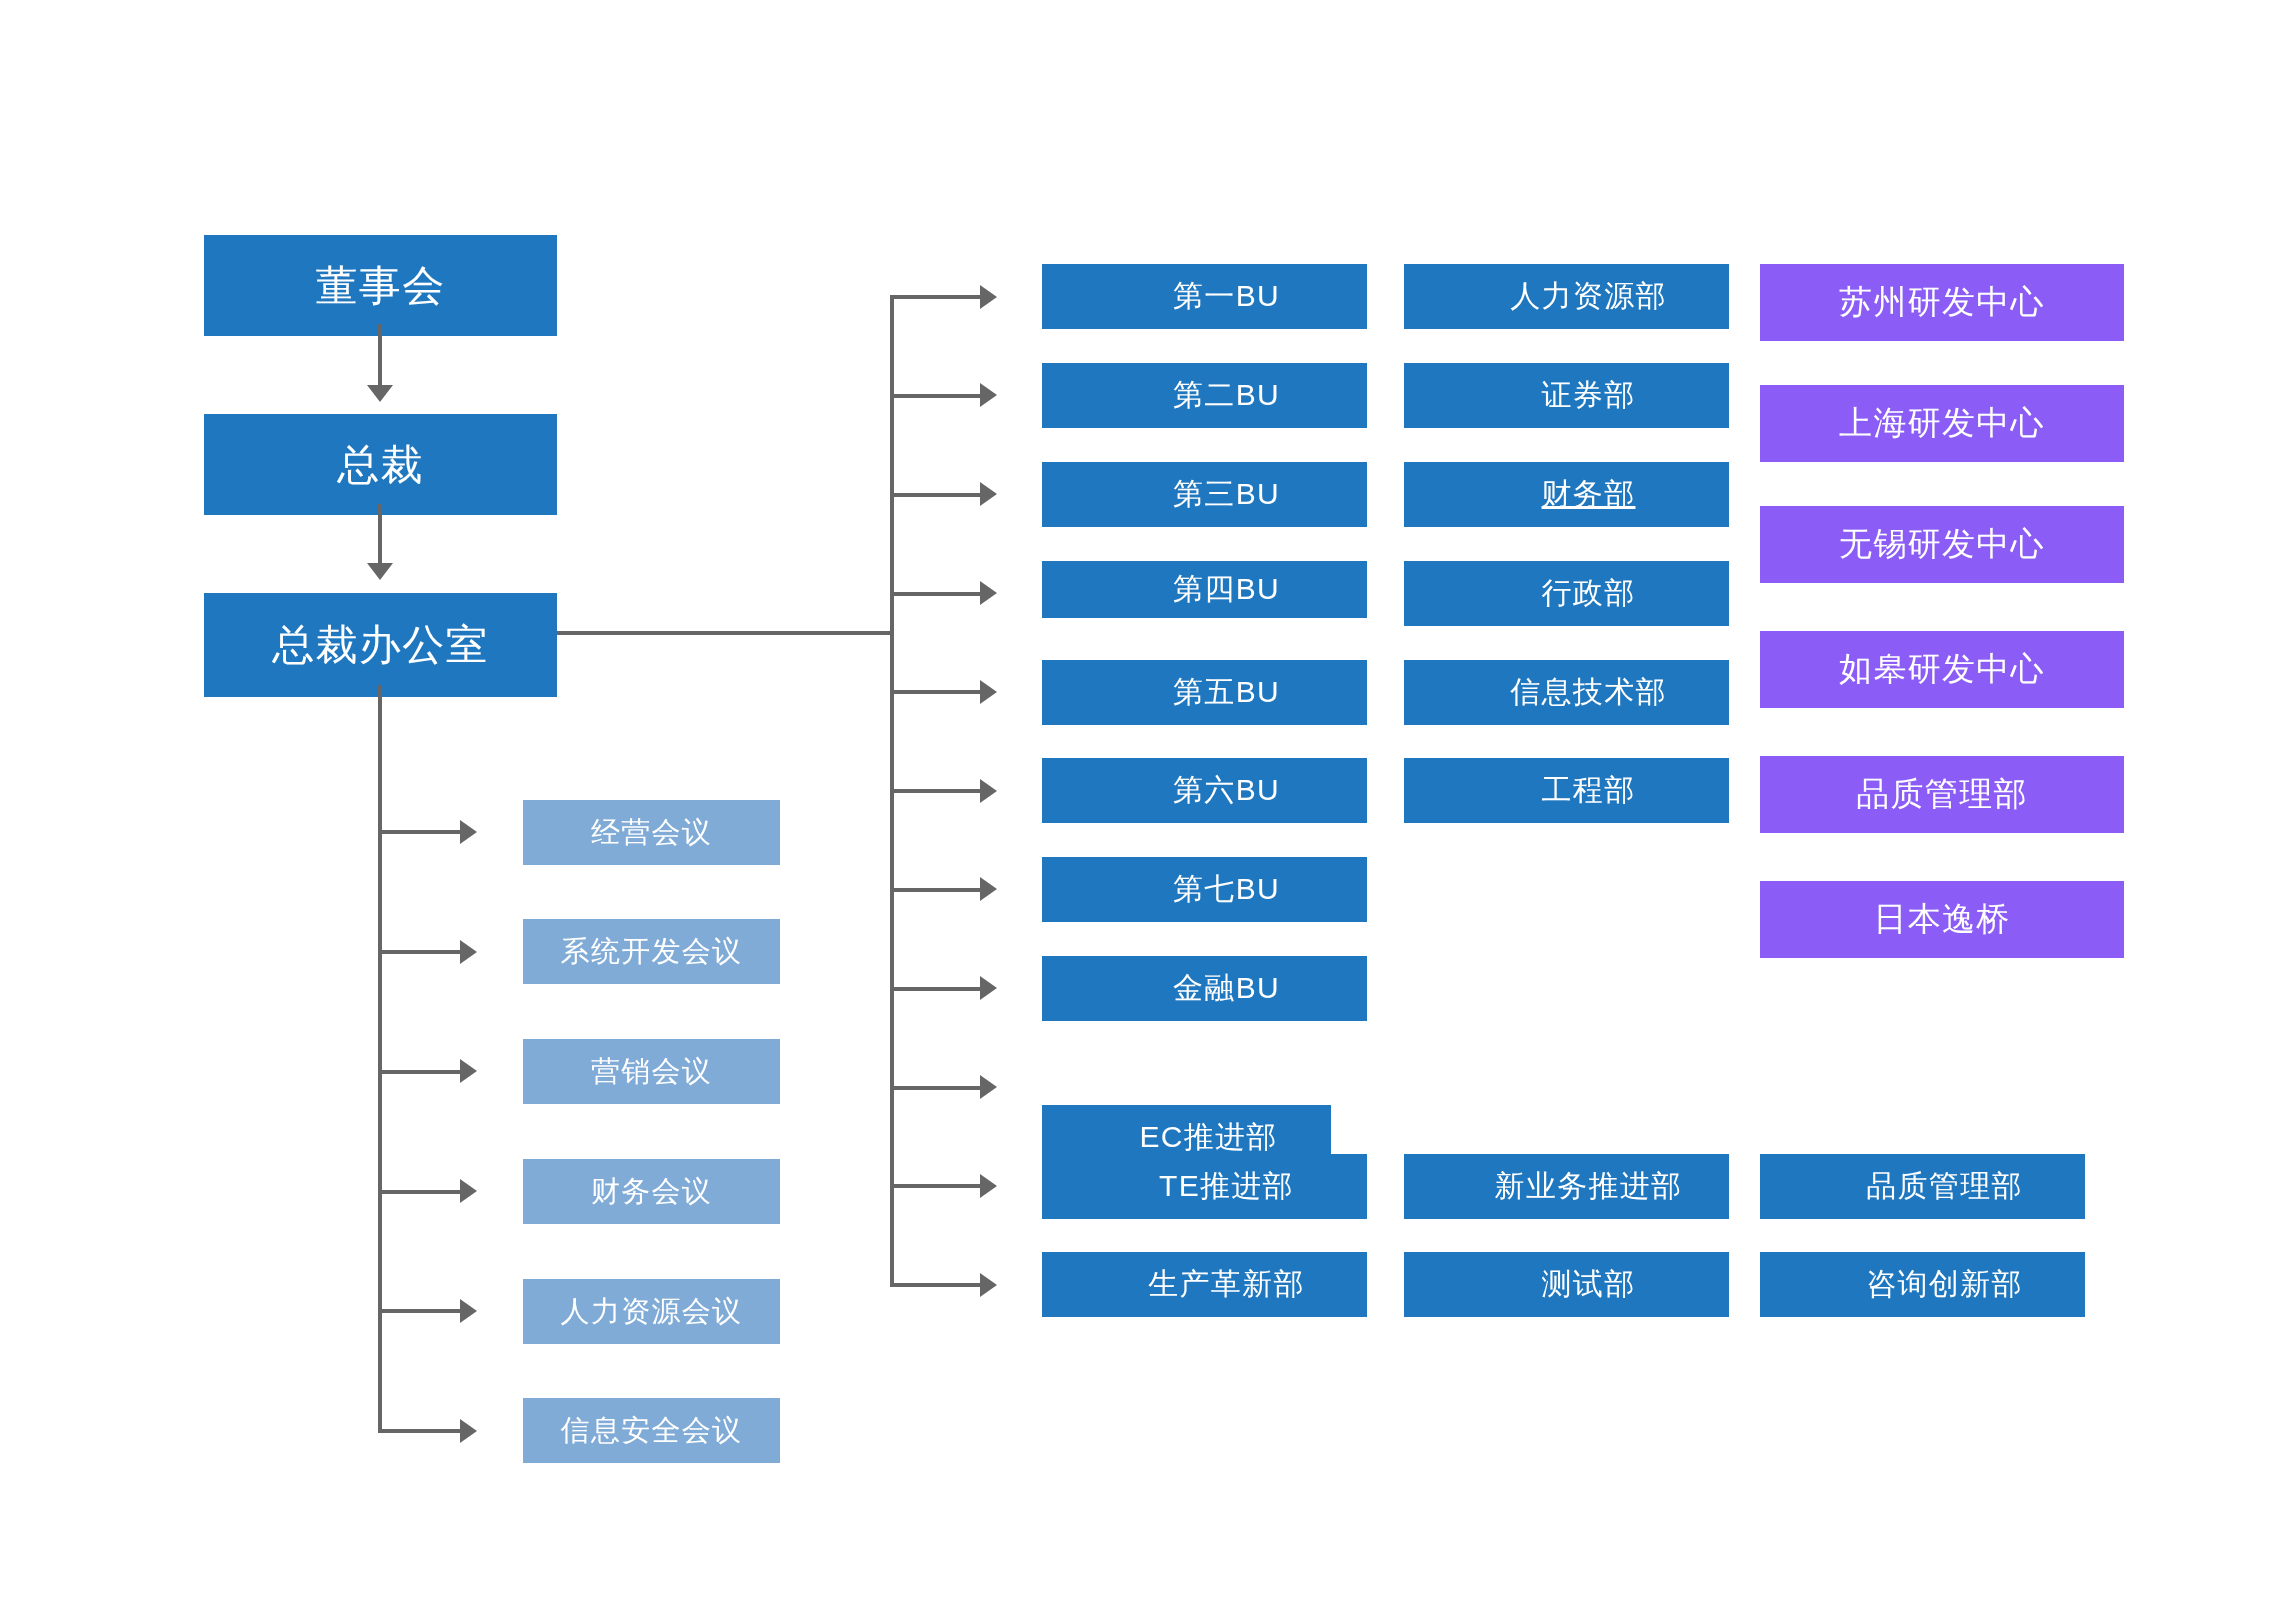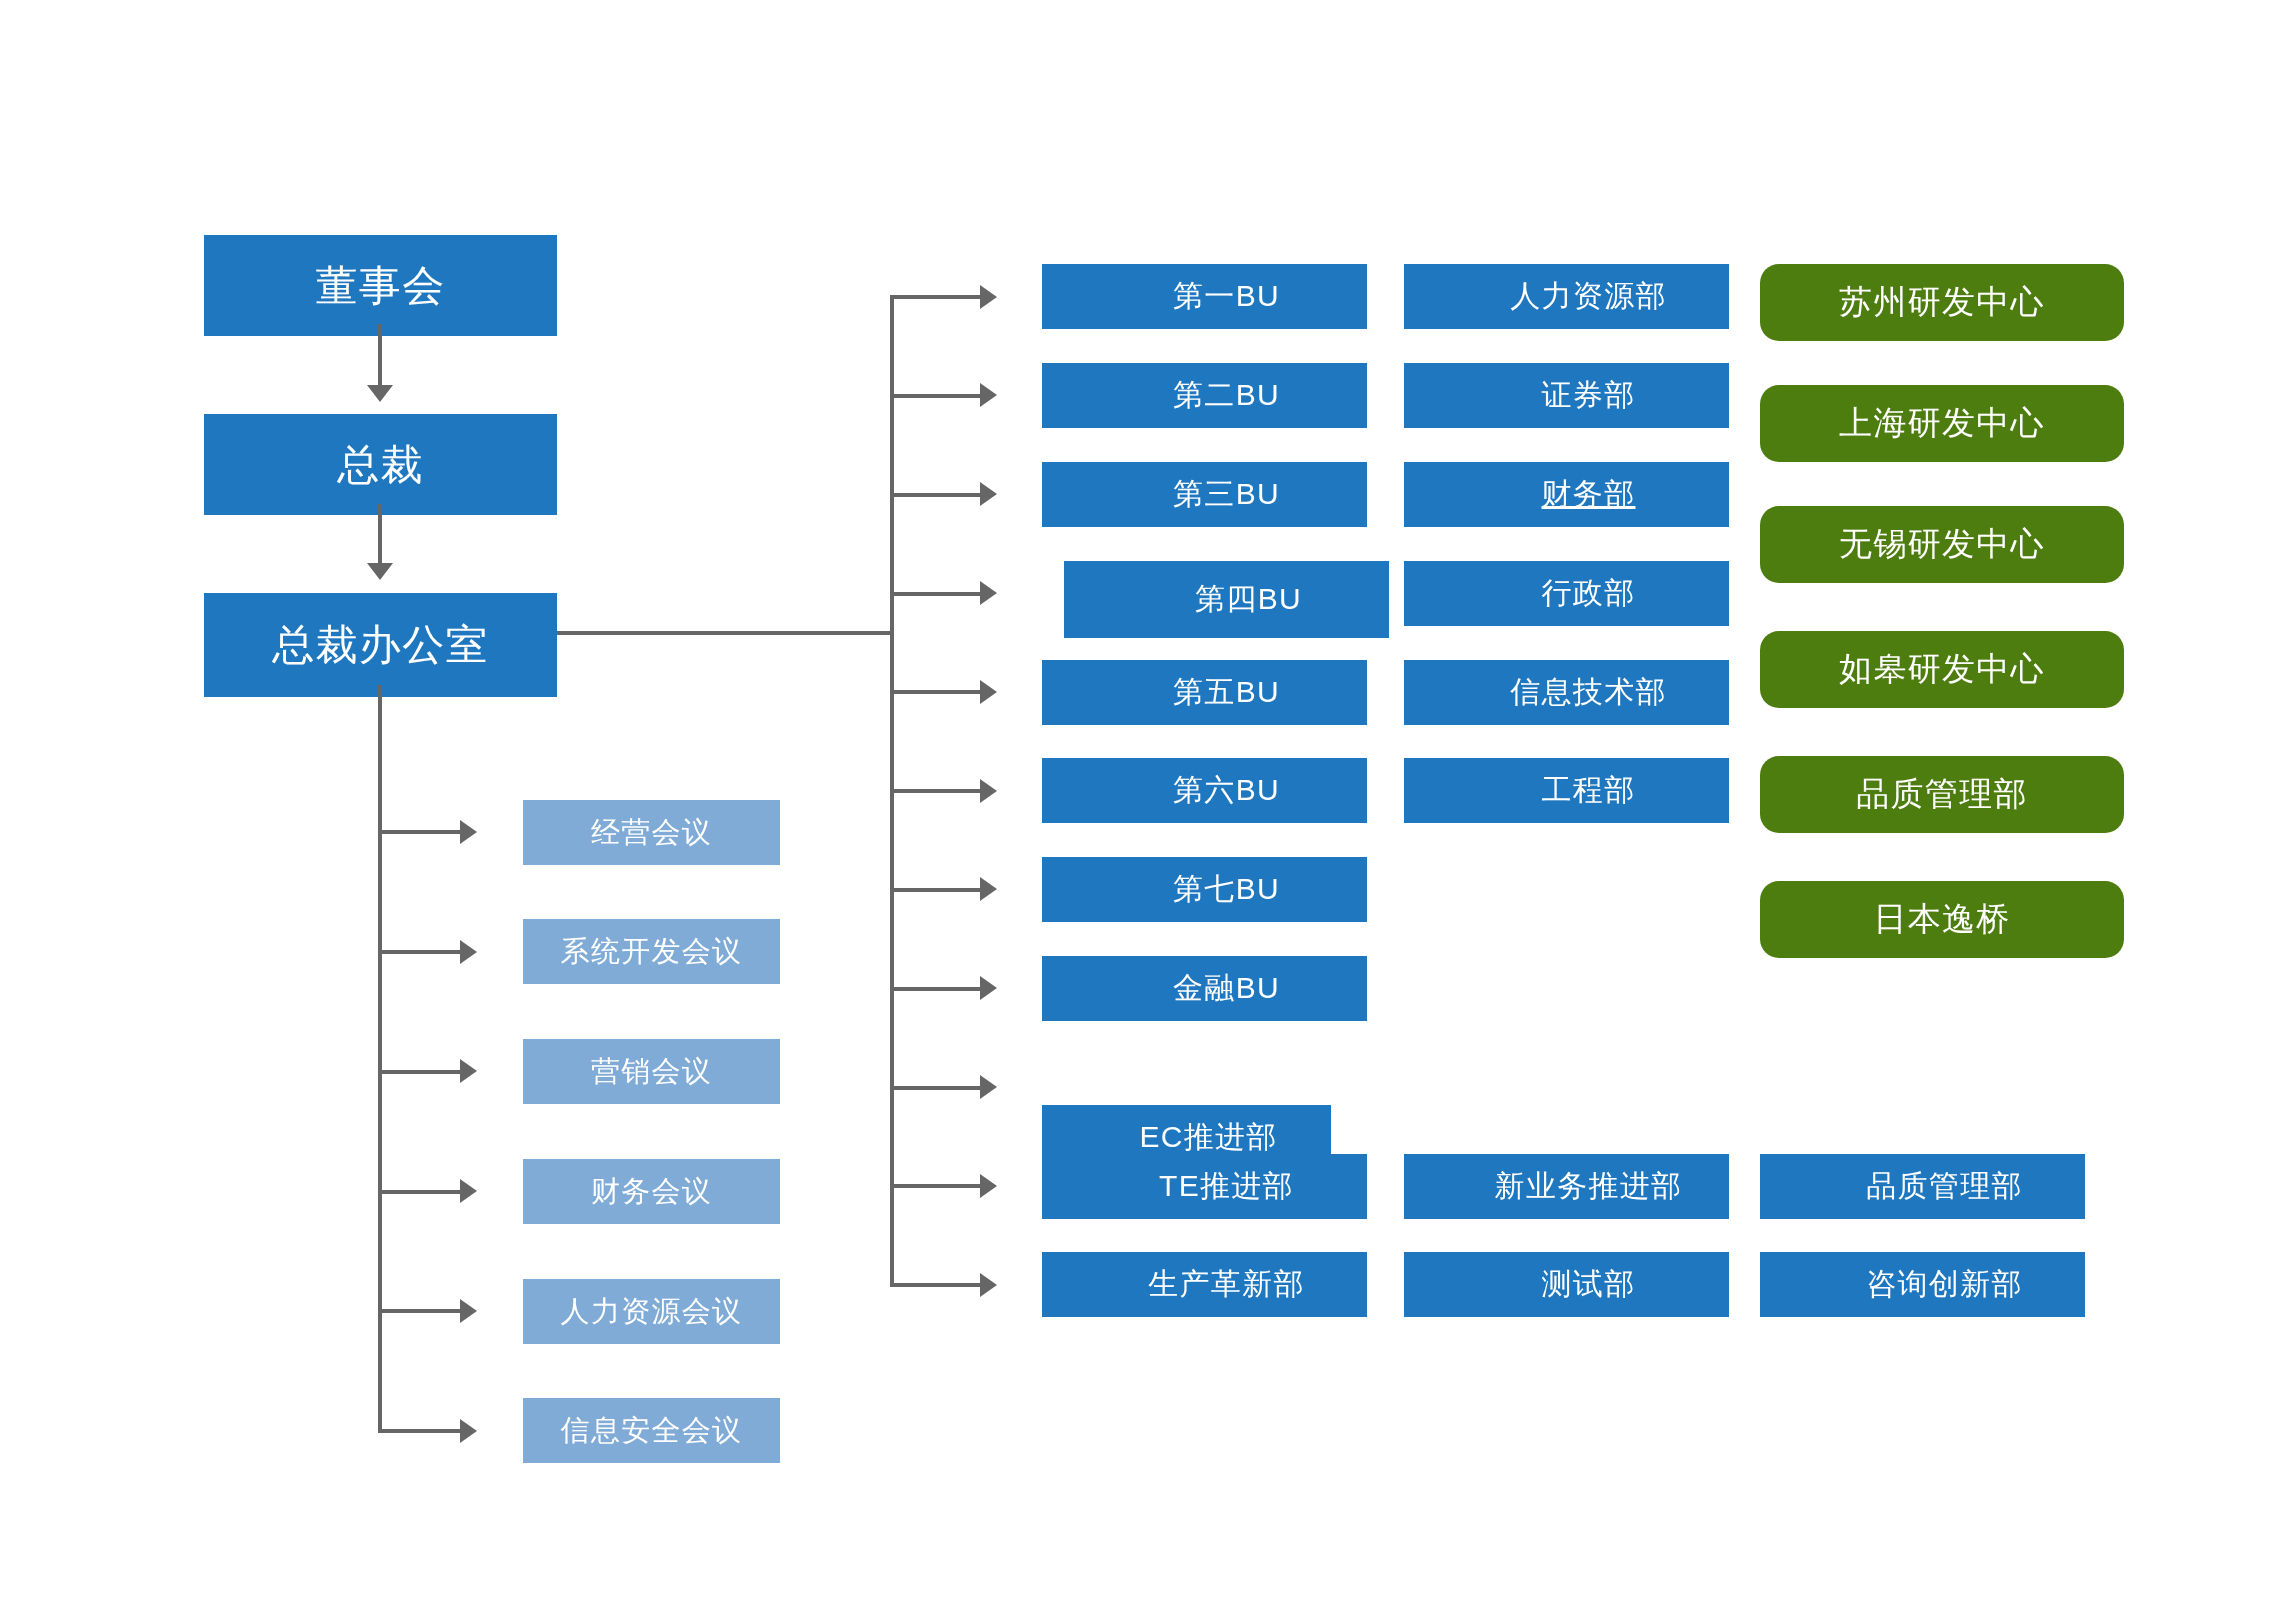--- a/index.html
+++ b/index.html
@@ -14,21 +14,21 @@
 
   .box {
     position: absolute;
     display: flex; align-items: center; justify-content: center;
     color: #ffffff;
     letter-spacing: 1.3px;
     white-space: nowrap;
   }
   .dark  { background: #1f78bf; }
   .light { background: #7fabd6; }
-  .cyan  { background: #4d7c0f; border-radius: 19px; }
+  .cyan  { background: #8b5cf6; }
 
   .fz-big   { font-size: 42px; margin-top: 12px; }
   .fz-mid   { font-size: 30px; padding-left: 44px; }
   .fz-meet  { font-size: 29px; }
   .fz-cyan  { font-size: 33px; }
 
   .vline, .hline { position: absolute; background: #666666; }
   .arrow-right {
     position: absolute; width: 0; height: 0;
     border-top: 12.4px solid transparent;
@@ -102,21 +102,21 @@
   <div class="hline" style="left:890px; top:1086px; width:90px; height:3.9px;"></div>
   <div class="arrow-right" style="left:980px; top:1075px;"></div>
   <div class="hline" style="left:890px; top:1184px; width:90px; height:3.9px;"></div>
   <div class="arrow-right" style="left:980px; top:1174px;"></div>
   <div class="hline" style="left:890px; top:1283px; width:90px; height:3.9px;"></div>
   <div class="arrow-right" style="left:980px; top:1273px;"></div>
 
   <div class="box dark fz-mid" style="left:1042px; top:264px;  width:281px; height:65px;">第一BU</div>
   <div class="box dark fz-mid" style="left:1042px; top:363px;  width:281px; height:65px;">第二BU</div>
   <div class="box dark fz-mid" style="left:1042px; top:462px;  width:281px; height:65px;">第三BU</div>
-  <div class="box dark fz-mid" style="left:1042px; top:561px;  width:281px; height:77px;margin-left:22px;">第四BU</div>
+  <div class="box dark fz-mid" style="left:1042px; top:561px;  width:281px; height:57px;">第四BU</div>
   <div class="box dark fz-mid" style="left:1042px; top:660px; width:281px; height:65px;">第五BU</div>
   <div class="box dark fz-mid" style="left:1042px; top:758px; width:281px; height:65px;">第六BU</div>
   <div class="box dark fz-mid" style="left:1042px; top:857px; width:281px; height:65px;">第七BU</div>
   <div class="box dark fz-mid" style="left:1042px; top:956px; width:281px; height:65px;">金融BU</div>
   <div class="box dark fz-mid" style="left:1042px; top:1105px; width:245px; height:65px;">EC推进部</div>
   <div class="box dark fz-mid" style="left:1042px; top:1154px; width:281px; height:65px;">TE推进部</div>
   <div class="box dark fz-mid" style="left:1042px; top:1252px; width:281px; height:65px;">生产革新部</div>
 
   <div class="box dark fz-mid" style="left:1404px; top:264px;  width:281px; height:65px;">人力资源部</div>
   <div class="box dark fz-mid" style="left:1404px; top:363px;  width:281px; height:65px;">证券部</div>

